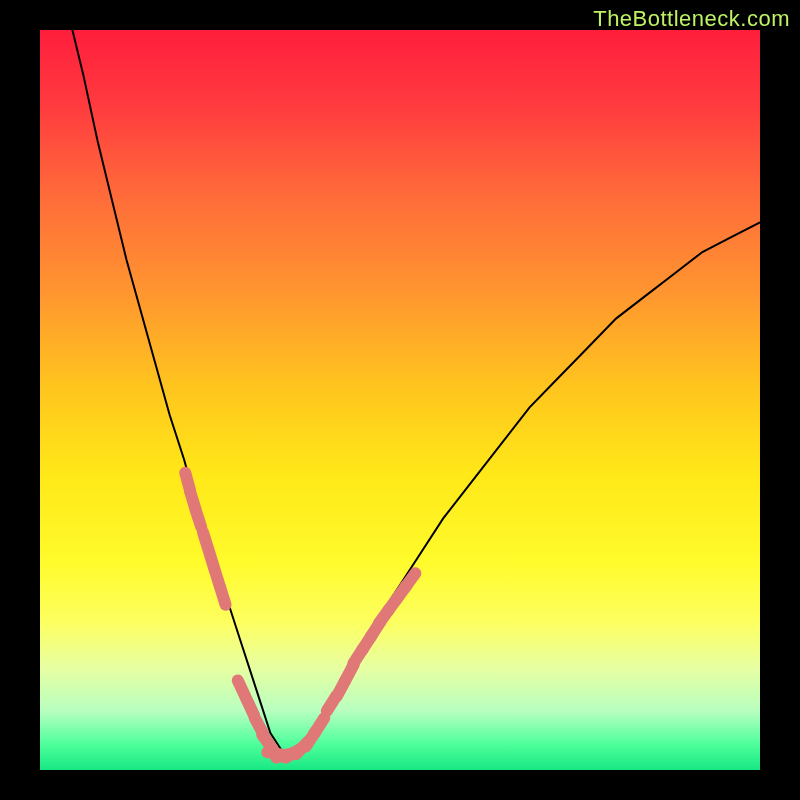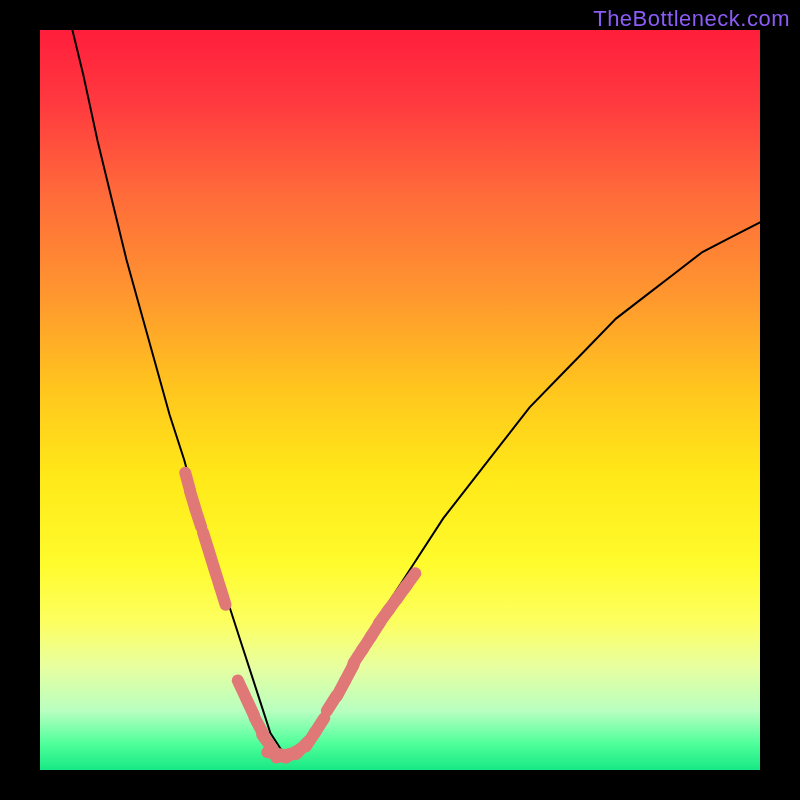--- a/index.html
+++ b/index.html
@@ -14,21 +14,21 @@
   .frame {
     position: relative;
     width: 800px;
     height: 800px;
     background: #000;
   }
   .watermark {
     position: absolute;
     top: 6px;
     right: 10px;
-    color: #8b5cf6;
+    color: #bef264;
     font-size: 22px;
     font-weight: 500;
     letter-spacing: 0.5px;
     z-index: 20;
   }
   svg {
     position: absolute;
     top: 0;
     left: 0;
     display: block;

